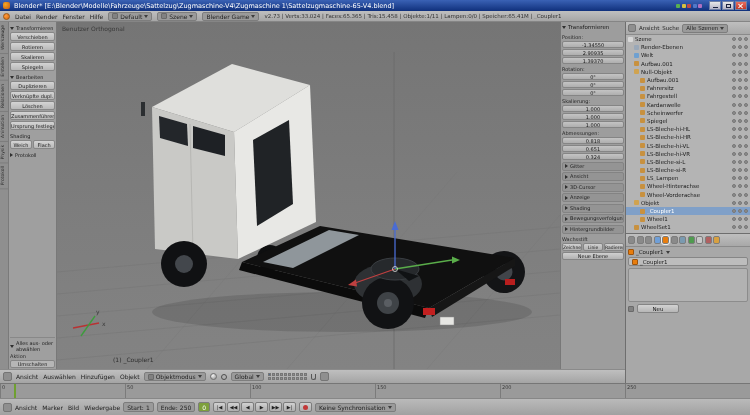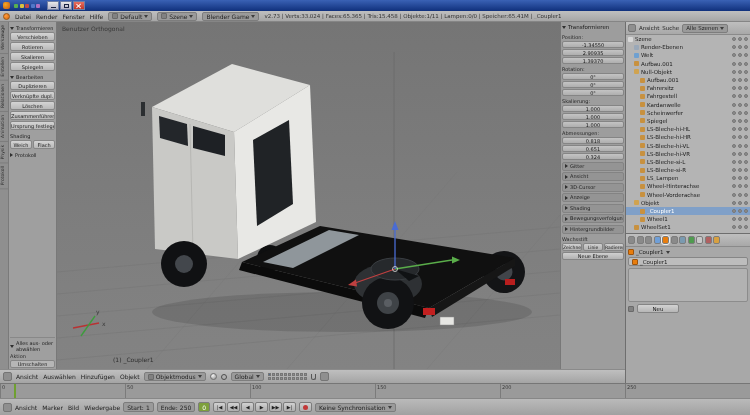--- a/index.html
+++ b/index.html
@@ -116,20 +116,21 @@
   .pb-group { display:flex; gap:1px; }
   .menus[data-repeat] { display:flex; }
 </style>
 </head>
 <body>
 
 <div class="app">
 
   <div class="titlebar">
     <div class="tb-icon"></div>
+    <div class="tb-title">Blender* [E:\Blender\Modelle\Fahrzeuge\Sattelzug\Zugmaschine-V4\Zugmaschine 1\Sattelzugmaschine-65-V4.blend]</div>
     <div class="tb-dots">
       <i class="tb-dot" style="background:#58b050"></i>
       <i class="tb-dot" style="background:#d8c040"></i>
       <i class="tb-dot" style="background:#c04848"></i>
       <i class="tb-dot" style="background:#5078c8"></i>
       <i class="tb-dot" style="background:#b070c0"></i>
     </div>
     <div class="tb-btns">
       <div class="tb-btn">
           <i class="g-min"></i>

